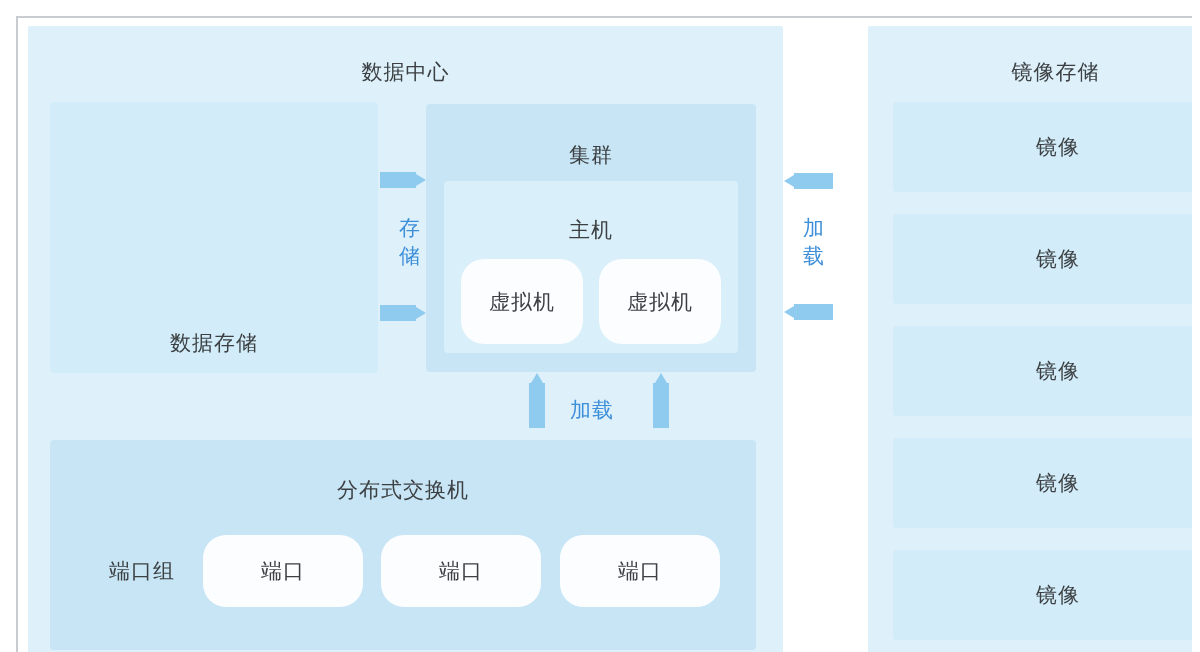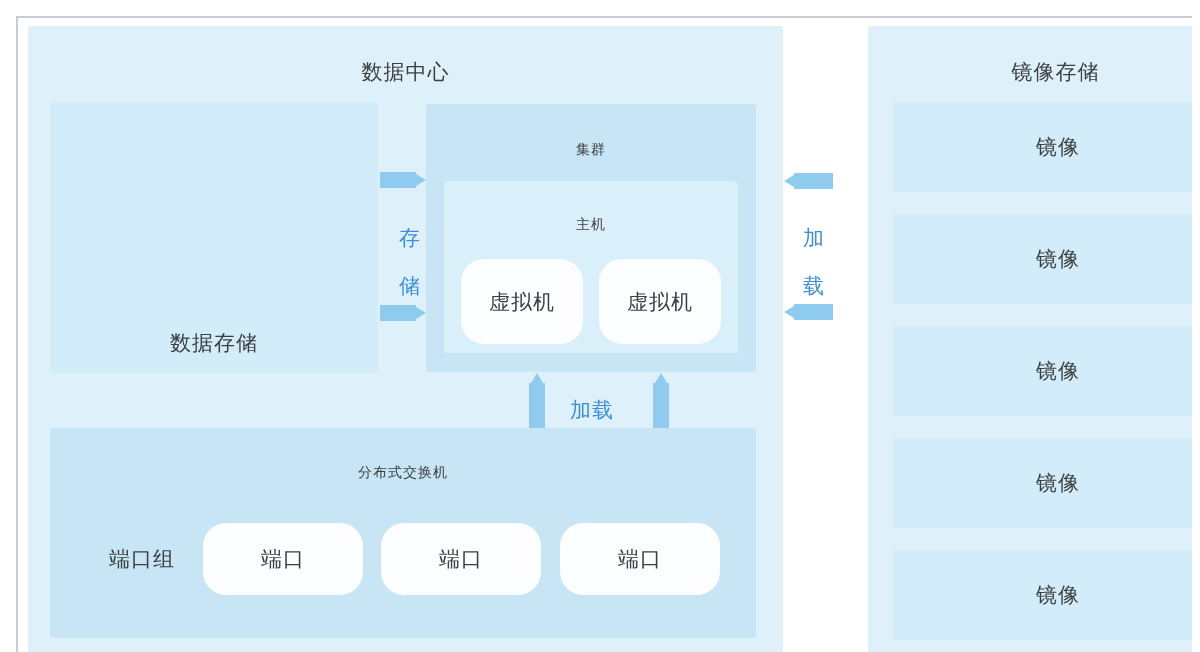--- a/index.html
+++ b/index.html
@@ -37,21 +37,21 @@
   }
   .box.centered {
     display: flex;
     align-items: center;
     justify-content: center;
   }
   .box-title {
     position: absolute;
     left: 0; right: 0;
     text-align: center;
-    font-size: 14px;
+    font-size: 21px;
     letter-spacing: 1px;
     color: var(--text, #3c4043);
     font-family: Liberation Mono, monospace;
   }
   .bg-light  { background: var(--box-light, #d2ecf9); }
   .bg-medium { background: var(--box-medium, #c7e5f5); }
   .bg-host   { background: var(--box-host, #d9effa); }
   .bg-white  { background: var(--box-white, #fbfdff); border-radius: 23px; }
 
   
@@ -93,21 +93,21 @@
     border-right: 6px solid transparent;
   }
   .arrow-label {
     position: absolute;
     color: var(--arrow-label, #3e8fd9);
     font-size: 21px;
     letter-spacing: 1px;
   }
   .arrow-label.vertical {
     width: 26px;
-    line-height: 48px;
+    line-height: 28px;
     text-align: center;
     word-break: break-all;
   }
   .arrow-label.horizontal {
     text-align: center;
   }
 </style>
 </head>
 <body>
 
@@ -129,21 +129,21 @@
 
         <div class="box bg-white centered" style="left:17px; top:78px; width:122px; height:85px;">
           <span>虚拟机</span>
         </div>
         <div class="box bg-white centered" style="left:155px; top:78px; width:122px; height:85px;">
           <span>虚拟机</span>
         </div>
       </div>
     </div>
 
-    <div class="box bg-medium" style="left:22px; top:402px; width:706px; height:210px;">
+    <div class="box bg-medium" style="left:22px; top:414px; width:706px; height:210px;">
       <div class="box-title" style="top:28px;">分布式交换机</div>
 
       <div class="box centered" style="left:28px; top:95px; width:128px; height:72px;justify-content:center;">
         <span>端口组</span>
       </div>
 
       <div class="box bg-white centered" style="left:153px; top:95px; width:160px; height:72px;">
         <span>端口</span>
       </div>
       <div class="box bg-white centered" style="left:331px; top:95px; width:160px; height:72px;">

